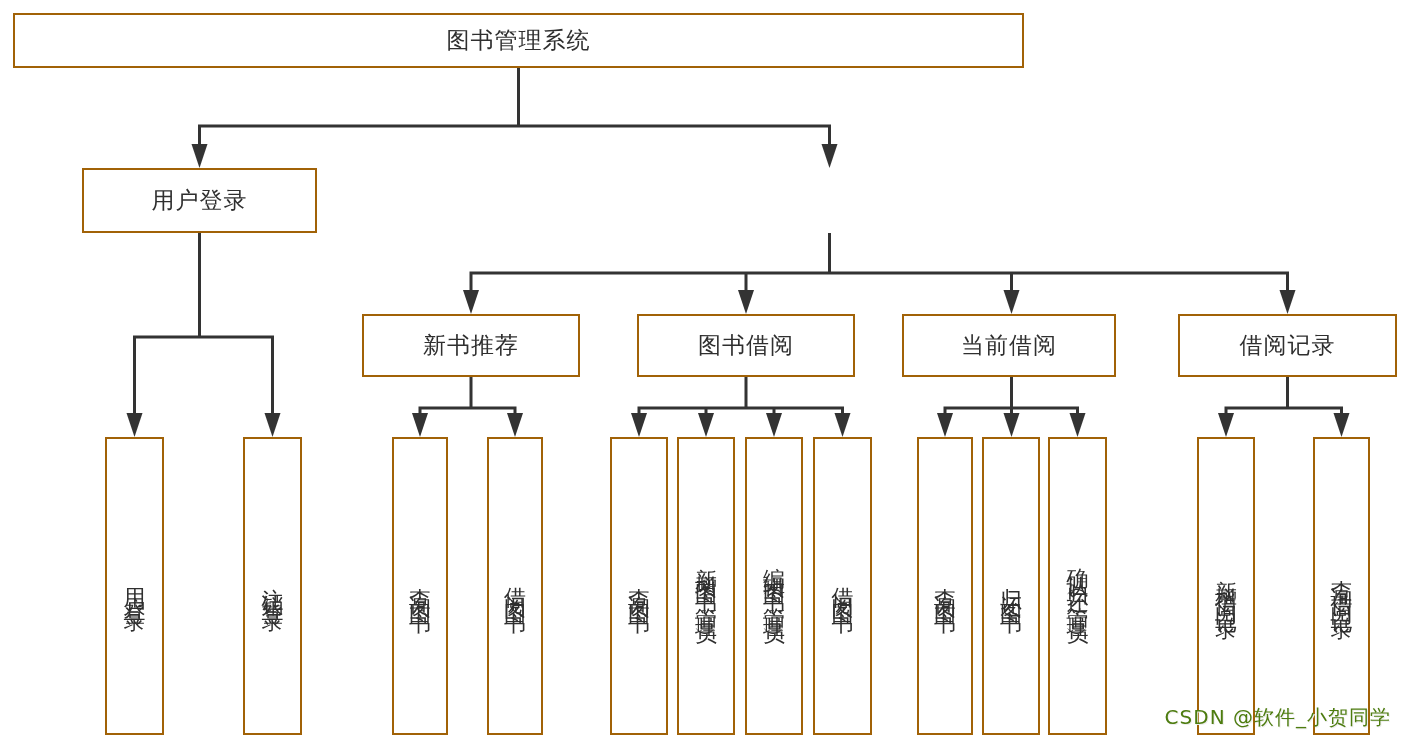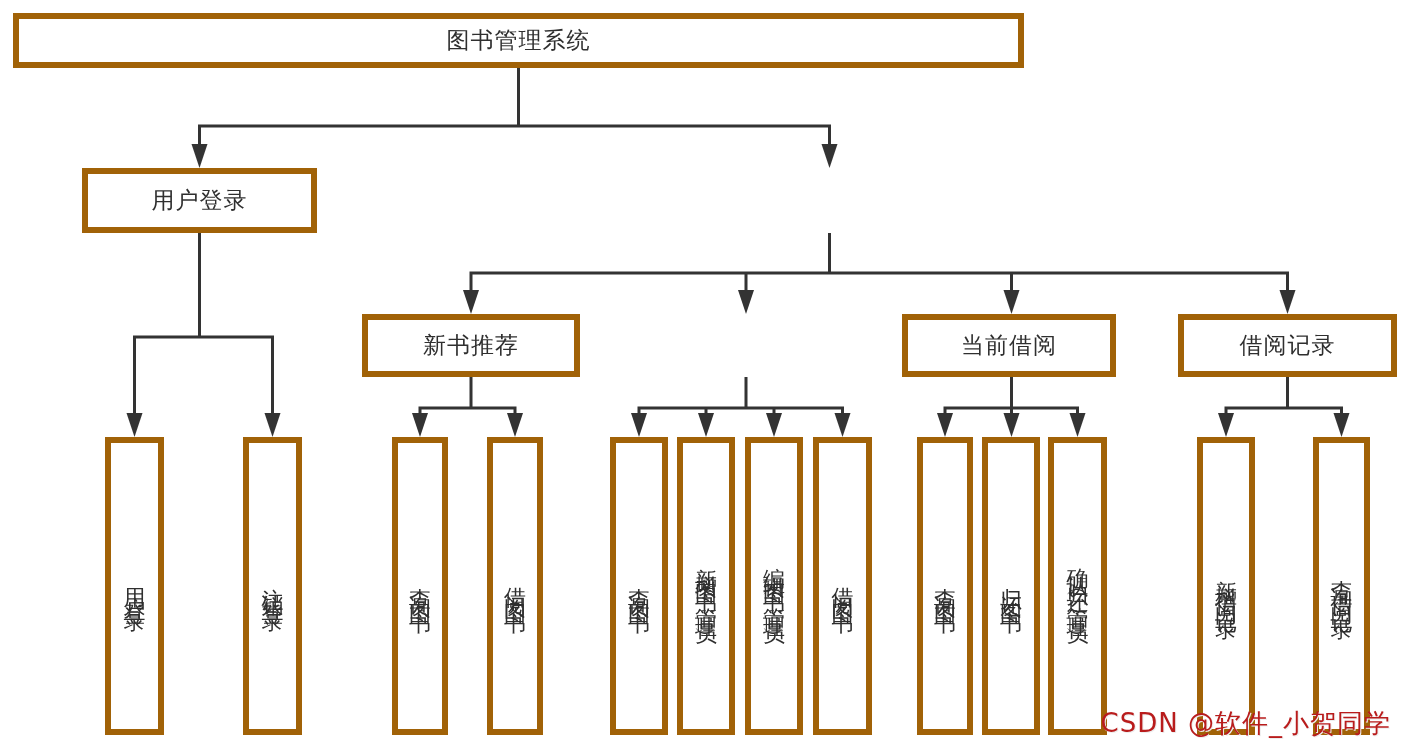--- a/index.html
+++ b/index.html
@@ -12,21 +12,21 @@
     overflow: hidden;
   }
   .connectors {
     position: absolute;
     left: 0; top: 0;
     width: 1405px; height: 747px;
   }
   .box {
     position: absolute;
     box-sizing: border-box;
-    border: 6px solid #a16207;
+    border: 2px solid #a16207;
     background: #ffffff;
     color: #2f2f2f;
     display: flex;
     align-items: center;
     justify-content: center;
   }
   .box.h {
     font-size: 23px;
     letter-spacing: 1px;
     white-space: nowrap;
@@ -34,23 +34,23 @@
   .box.leaf {
     writing-mode: vertical-rl;
     text-orientation: mixed;
     font-size: 22px;
     letter-spacing: 8px;
     line-height: 1;
   }
   .watermark {
     position: absolute;
     right: 14px;
-    bottom: 6px;
-    font-size: 26px;
-    color: #b91c1c;
+    bottom: 16px;
+    font-size: 20px;
+    color: #4d7c0f;
     letter-spacing: 1px;
     text-shadow: 1px 1px 0 #ededed;
     white-space: nowrap;
   }
 </style>
 </head>
 <body>
 
 <div class="canvas">
 
@@ -75,20 +75,21 @@
       <polygon points="1077.5,437 1069.5,413 1085.5,413" fill="#333333"></polygon>
       <polygon points="1226,437 1218,413 1234,413" fill="#333333"></polygon>
       <polygon points="1341.5,437 1333.5,413 1349.5,413" fill="#333333"></polygon>
     </svg>
 
   <div class="box h" style="left:13px; top:13px; width:1011px; height:55px">图书管理系统</div>
 
   <div class="box h" style="left:82px; top:168px; width:235px; height:65px">用户登录</div>
 
   <div class="box h" style="left:362px; top:314px; width:218px; height:63px">新书推荐</div>
+  <div class="box h" style="left:637px; top:314px; width:218px; height:63px">图书借阅</div>
   <div class="box h" style="left:902px; top:314px; width:214px; height:63px">当前借阅</div>
   <div class="box h" style="left:1178px; top:314px; width:219px; height:63px">借阅记录</div>
 
   <div class="box leaf" style="left:105px; top:437px; width:59px; height:298px">用户登录</div>
   <div class="box leaf" style="left:243px; top:437px; width:59px; height:298px">注销登录</div>
 
   <div class="box leaf" style="left:392px; top:437px; width:56px; height:298px">查询图书</div>
   <div class="box leaf" style="left:487px; top:437px; width:56px; height:298px">借阅图书</div>
 
   <div class="box leaf" style="left:610px; top:437px; width:58px; height:298px">查询图书</div>

